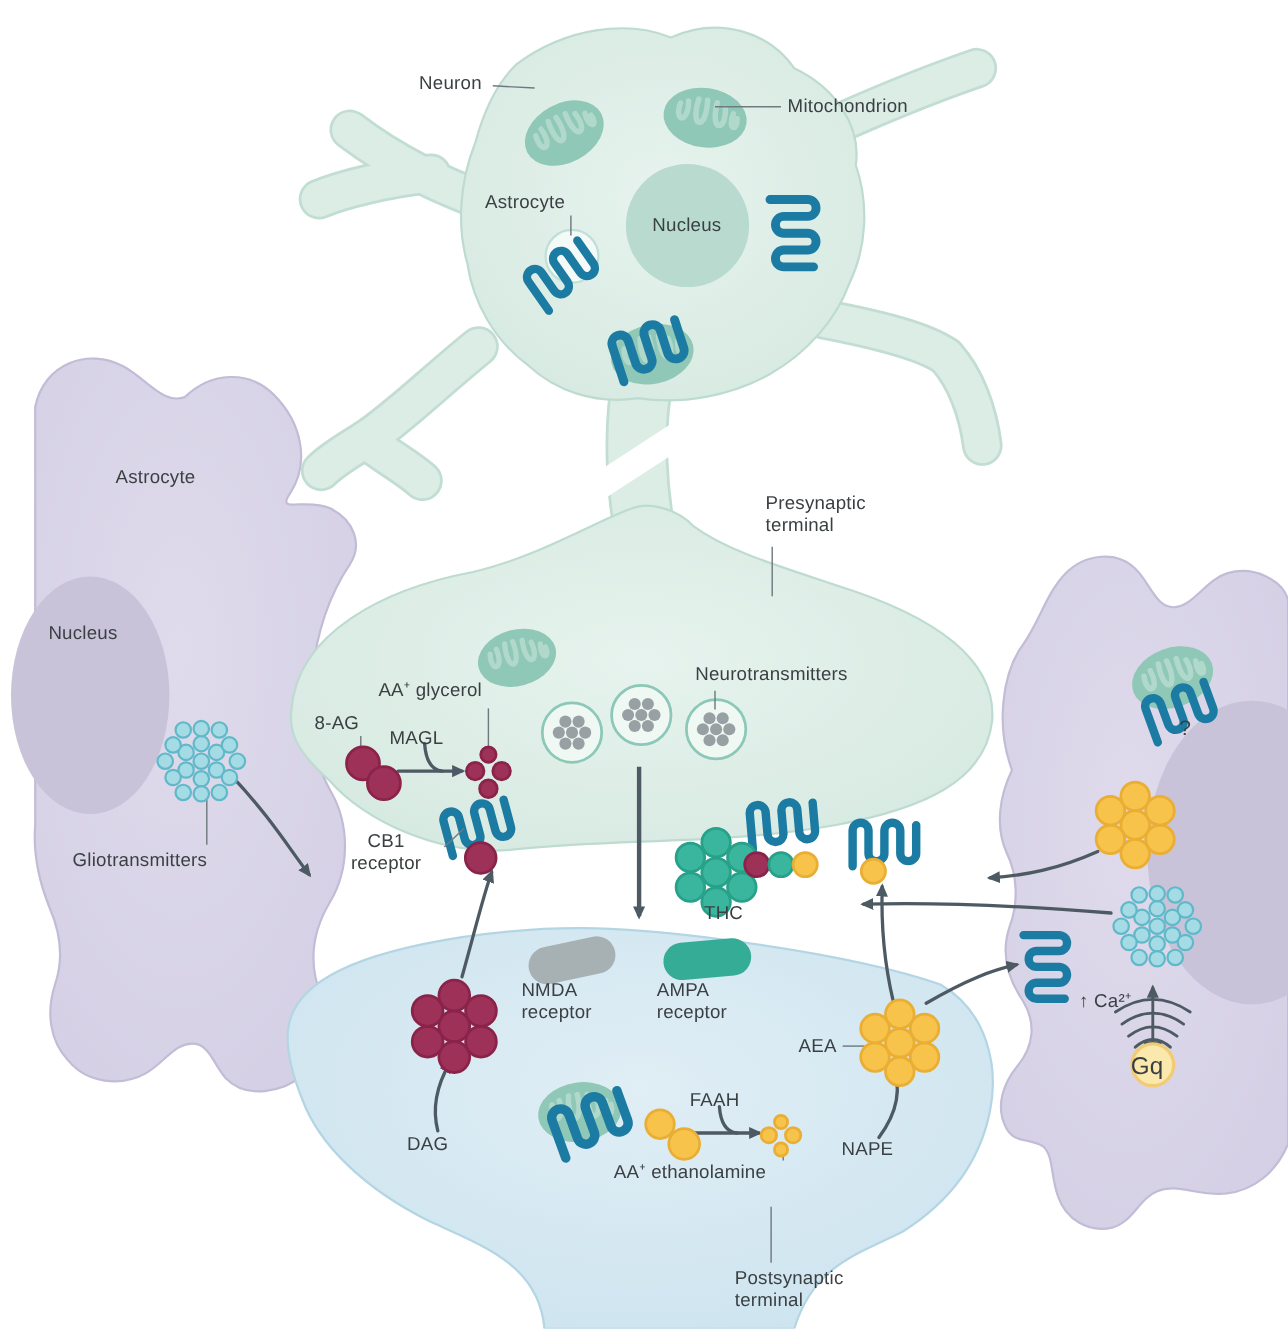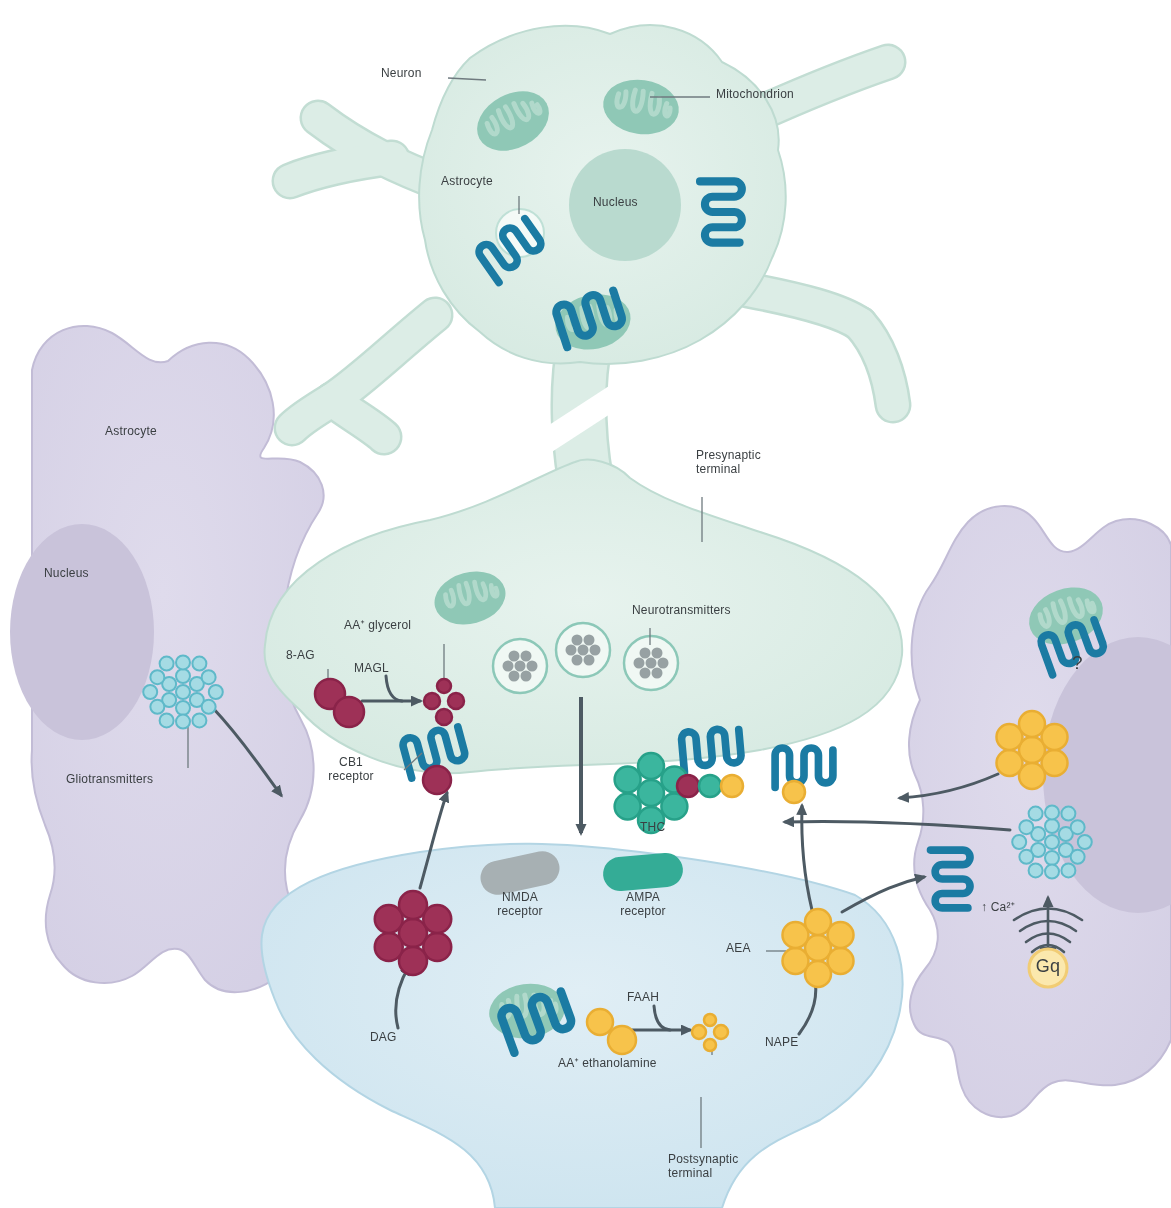--- a/index.html
+++ b/index.html
@@ -1,22 +1,22 @@
 <!DOCTYPE html>
 <html><head>
 <meta charset="utf-8">
 <style>
   html,body{margin:0;padding:0;background:#ffffff;}
   #stage{position:relative;width:1171px;height:1208px;background:#fff;overflow:hidden;
          font-family:"Liberation Sans",sans-serif;}
   svg{position:absolute;left:0;top:0;}
-  .lbl{position:absolute;font-size:12px;line-height:1.2;color:#3a3f42;white-space:pre-line;
+  .lbl{position:absolute;font-size:17px;line-height:1.2;color:#3a3f42;white-space:pre-line;
        letter-spacing:.2px;}
   .lbl.right{text-align:center;}
-  .lbl.center{text-align:center;}
+  .lbl.center{}
   
   .neuron{fill:url(#gNeuron);stroke:#bedbd1;stroke-width:2;}
   .neuron-arm{stroke:#dcede6;fill:none;stroke-linecap:round;}
   .neuron-arm-edge{stroke:#c2ddd3;fill:none;stroke-linecap:round;}
   .postsyn{fill:url(#gPost);stroke:#b3d5e4;stroke-width:2;}
   .astro{fill:url(#gAstro);stroke:#c2bcd6;stroke-width:2;}
   .astro-nuc{fill:#c9c3da;}
   .soma-nuc{fill:#b9dacf;}
   .endo{fill:#f4faf7;stroke:#bfe0d6;stroke-width:2;}
   .mito{fill:#8fc8b6;}
@@ -341,16 +341,16 @@
 <div class="lbl center" style="left:597px;top:890px;width:92px">AMPA
 receptor</div>
 <div class="lbl" style="left:370px;top:1030px">DAG</div>
 <div class="lbl" style="left:627px;top:990px">FAAH</div>
 <div class="lbl" style="left:558px;top:1056px">AA⁺ ethanolamine</div>
 <div class="lbl" style="left:765px;top:1035px">NAPE</div>
 <div class="lbl" style="left:726px;top:941px">AEA</div>
 <div class="lbl" style="left:668px;top:1152px">Postsynaptic
 terminal</div>
 <div class="lbl" style="left:981px;top:900px">↑ Ca²⁺</div>
-<div class="lbl center" style="left:1028px;top:956px;width:40px;font-size:18px">Gq</div>
+<div class="lbl center" style="left:1028px;top:956px;width:40px;font-size:22px">Gq</div>
 <div class="lbl" style="left:1072px;top:652px;font-size:19px">?</div>
 
 </div>
 
 </body></html>

